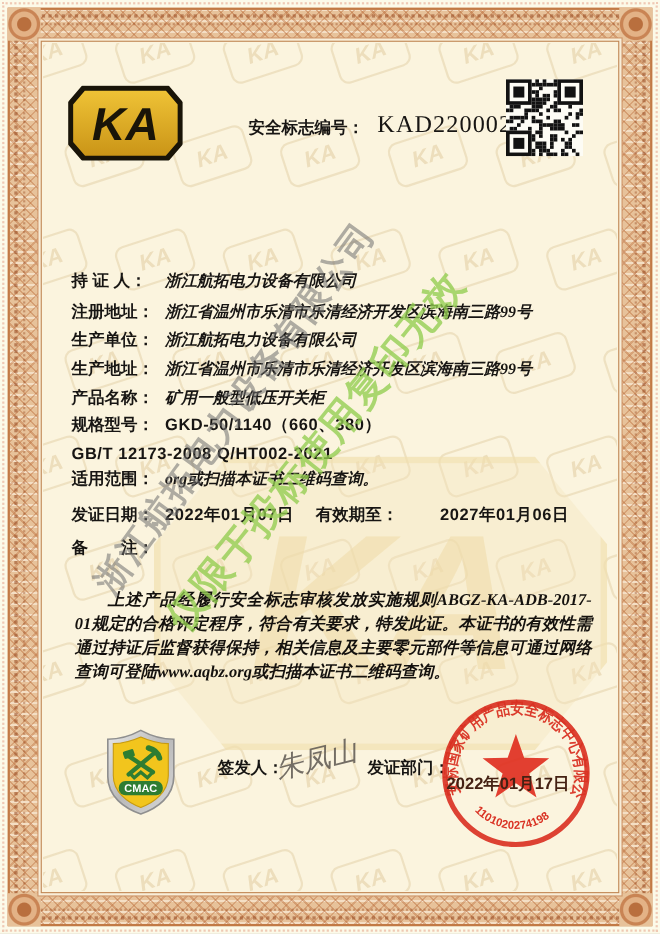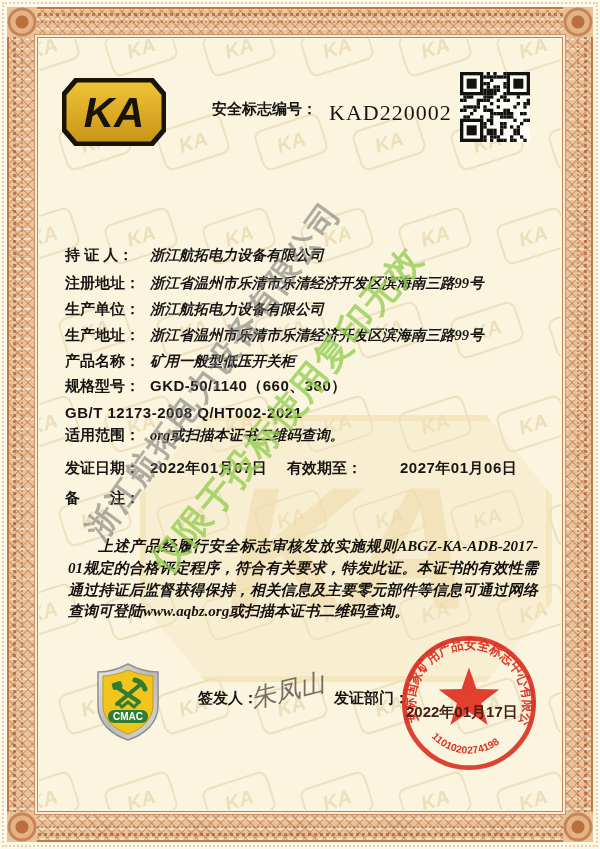--- a/index.html
+++ b/index.html
@@ -24,21 +24,21 @@
           border-radius:9px;transform:rotate(-18deg);color:rgba(216,190,140,.42);
           font:italic 700 20px "Liberation Sans",sans-serif;
           display:flex;align-items:center;justify-content:center;}
   .bigwm{position:absolute;left:140px;top:415px;width:400px;height:255px;z-index:0;
          background:rgba(244,230,190,.38);border:6px solid rgba(240,222,170,.5);
          clip-path:polygon(16% 0,84% 0,100% 30%,100% 70%,84% 100%,16% 100%,0 70%,0 30%);
          display:flex;align-items:center;justify-content:center;}
   .bigwm span{font:italic 800 175px "Liberation Sans",sans-serif;color:rgba(238,219,168,.55);letter-spacing:-8px;}
   
   .kabadge{position:absolute;left:62px;top:78px;z-index:1;}
-  .certno{position:absolute;left:212px;top:100px;z-index:1;display:flex;align-items:flex-start;gap:12px;}
+  .certno{position:absolute;left:226px;top:100px;z-index:1;display:flex;align-items:flex-end;gap:12px;}
   .certno .lbl{font-weight:700;font-size:15px;}
   .certno .val{font-family:"Liberation Serif","DejaVu Serif",serif;font-size:22px;letter-spacing:1px;}
   .qr{position:absolute;left:460px;top:72px;z-index:1;}
   .title{position:absolute;left:0;right:0;top:170px;text-align:center;z-index:1;
          font-family:"Liberation Serif","DejaVu Serif",serif;
          font-size:35px;font-weight:800;letter-spacing:5px;color:#0e0c0a;}
   
   .fields{position:absolute;left:65px;top:0;width:482px;z-index:1;}
   .frow{position:absolute;left:0;width:100%;display:flex;align-items:baseline;}
   .flabel{font-weight:700;font-size:15px;flex:0 0 85px;white-space:pre;}

